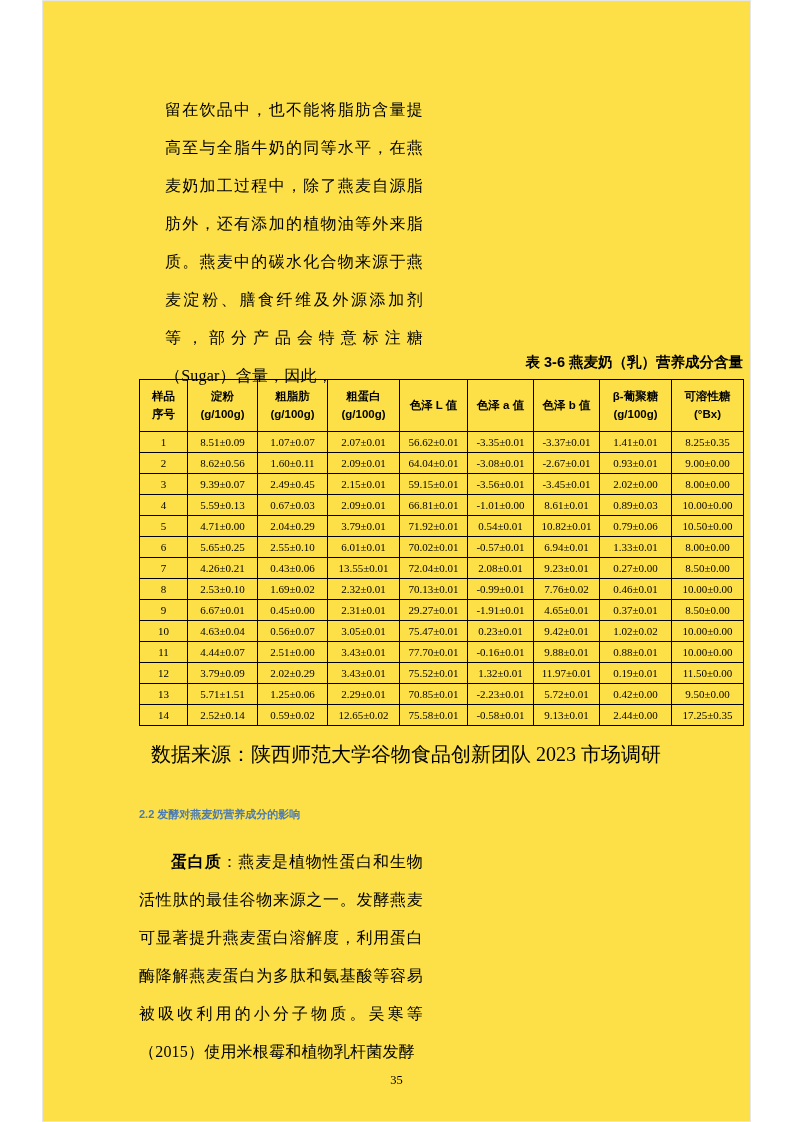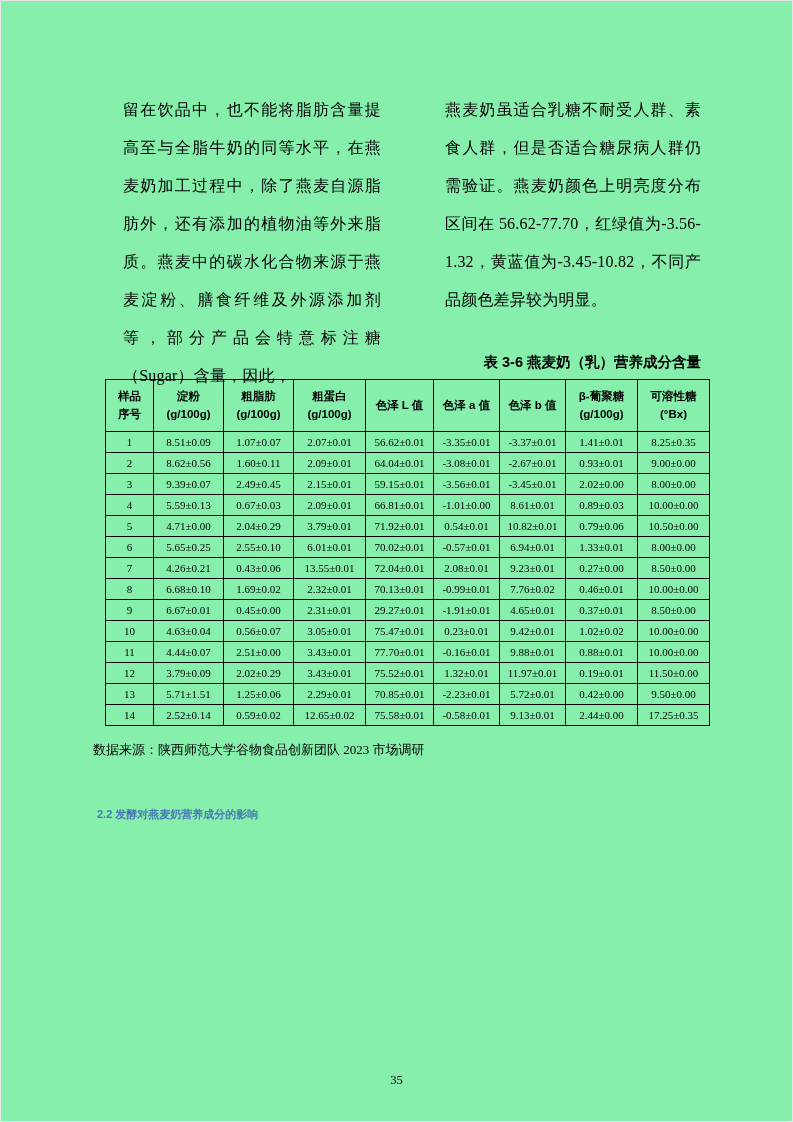--- a/index.html
+++ b/index.html
@@ -1,21 +1,21 @@
 <!DOCTYPE html>
 <html><head>
 <meta charset="utf-8">
 <style>
   * { margin: 0; padding: 0; box-sizing: border-box; }
   html, body { background: #ffffff; }
   .page {
     position: relative;
-    width: 793px;
+    width: 709px;
     height: 1122px;
-    background: #86efac;
+    background: #fde047;
     margin: 0 auto;
     overflow: hidden;
     border: 1px solid #e6e6e6;
     font-family: "Liberation Serif", "DejaVu Serif", serif;
     color: #000000;
   }
   .para {
     font-size: 16px;
     line-height: 38px;
     text-align: justify;
@@ -31,43 +31,42 @@
     font-weight: bold;
     font-size: 14.5px;
     font-family: "Liberation Sans", "DejaVu Sans", sans-serif;
   }
   table.nutrition {
     position: absolute;
     top: 378px; left: 96px; width: 604px;
     border-collapse: collapse;
     table-layout: fixed;
     font-size: 11px;
-    margin-left: 8px;
   }
   table.nutrition th, table.nutrition td {
     border: 1px solid #000000;
     text-align: center;
     vertical-align: middle;
     padding: 0 1px;
     overflow: hidden;
   }
   table.nutrition th {
     font-weight: bold;
     height: 52px;
     font-size: 11.5px;
     line-height: 1.55;
     white-space: pre-line;
     font-family: "Liberation Sans", "DejaVu Sans", sans-serif;
   }
   table.nutrition td { height: 21px; font-family: "Liberation Serif", "DejaVu Serif", serif; }
 
   .source-note {
     position: absolute;
-    top: 740px; left: 92px; width: 604px;
-    font-size: 13px;
+    top: 740px; left: 108px; width: 604px;
+    font-size: 20px;
   }
   .section-heading {
     position: absolute;
     top: 806px; left: 96px; width: 300px;
     font-weight: bold;
     font-size: 11px;
     font-family: "Liberation Sans", "DejaVu Sans", sans-serif;
   }
   .col-bottom-left  { position: absolute; top: 842px; left: 96px;  width: 284px; }
   .col-bottom-left .para { text-indent: 32px; }
@@ -81,23 +80,20 @@
     font-size: 12.5px;
   }
 </style>
 </head>
 <body>
 
 <div class="page">
 
   <div class="col-top-left">
     <p class="para">留在饮品中，也不能将脂肪含量提高至与全脂牛奶的同等水平，在燕麦奶加工过程中，除了燕麦自源脂肪外，还有添加的植物油等外来脂质。燕麦中的碳水化合物来源于燕麦淀粉、膳食纤维及外源添加剂等，部分产品会特意标注糖（Sugar）含量，因此，</p>
-  </div>
-  <div class="col-top-right">
-    <p class="para">燕麦奶虽适合乳糖不耐受人群、素食人群，但是否适合糖尿病人群仍需验证。燕麦奶颜色上明亮度分布区间在 56.62-77.70，红绿值为-3.56-1.32，黄蓝值为-3.45-10.82，不同产品颜色差异较为明显。</p>
   </div>
 
   <div class="table-title">表 3-6 燕麦奶（乳）营养成分含量</div>
 
   <table class="nutrition">
     <colgroup>
       <col style="width:48px">
         <col style="width:70px">
         <col style="width:70px">
       <col style="width:72px">
@@ -199,21 +195,21 @@
           <td>0.43±0.06</td>
           <td>13.55±0.01</td>
           <td>72.04±0.01</td>
           <td>2.08±0.01</td>
           <td>9.23±0.01</td>
           <td>0.27±0.00</td>
           <td>8.50±0.00</td>
         </tr>
         <tr>
           <td>8</td>
-          <td>6.68±0.10</td>
+          <td>2.53±0.10</td>
           <td>1.69±0.02</td>
           <td>2.32±0.01</td>
           <td>70.13±0.01</td>
           <td>-0.99±0.01</td>
           <td>7.76±0.02</td>
           <td>0.46±0.01</td>
           <td>10.00±0.00</td>
         </tr>
         <tr>
           <td>9</td>
@@ -281,16 +277,19 @@
           <td>2.44±0.00</td>
           <td>17.25±0.35</td>
         </tr>
       </tbody>
   </table>
 
   <div class="source-note">数据来源：陕西师范大学谷物食品创新团队 2023 市场调研</div>
 
   <div class="section-heading" style="color: rgb(74, 122, 181);">2.2 发酵对燕麦奶营养成分的影响</div>
 
+  <div class="col-bottom-left">
+    <p class="para"><span class="lead-bold">蛋白质</span><span>：燕麦是植物性蛋白和生物活性肽的最佳谷物来源之一。发酵燕麦可显著提升燕麦蛋白溶解度，利用蛋白酶降解燕麦蛋白为多肽和氨基酸等容易被吸收利用的小分子物质。吴寒等（2015）使用米根霉和植物乳杆菌发酵</span></p>
+  </div>
 
   <div class="page-number">35</div>
 
 </div>
 
 </body></html>

